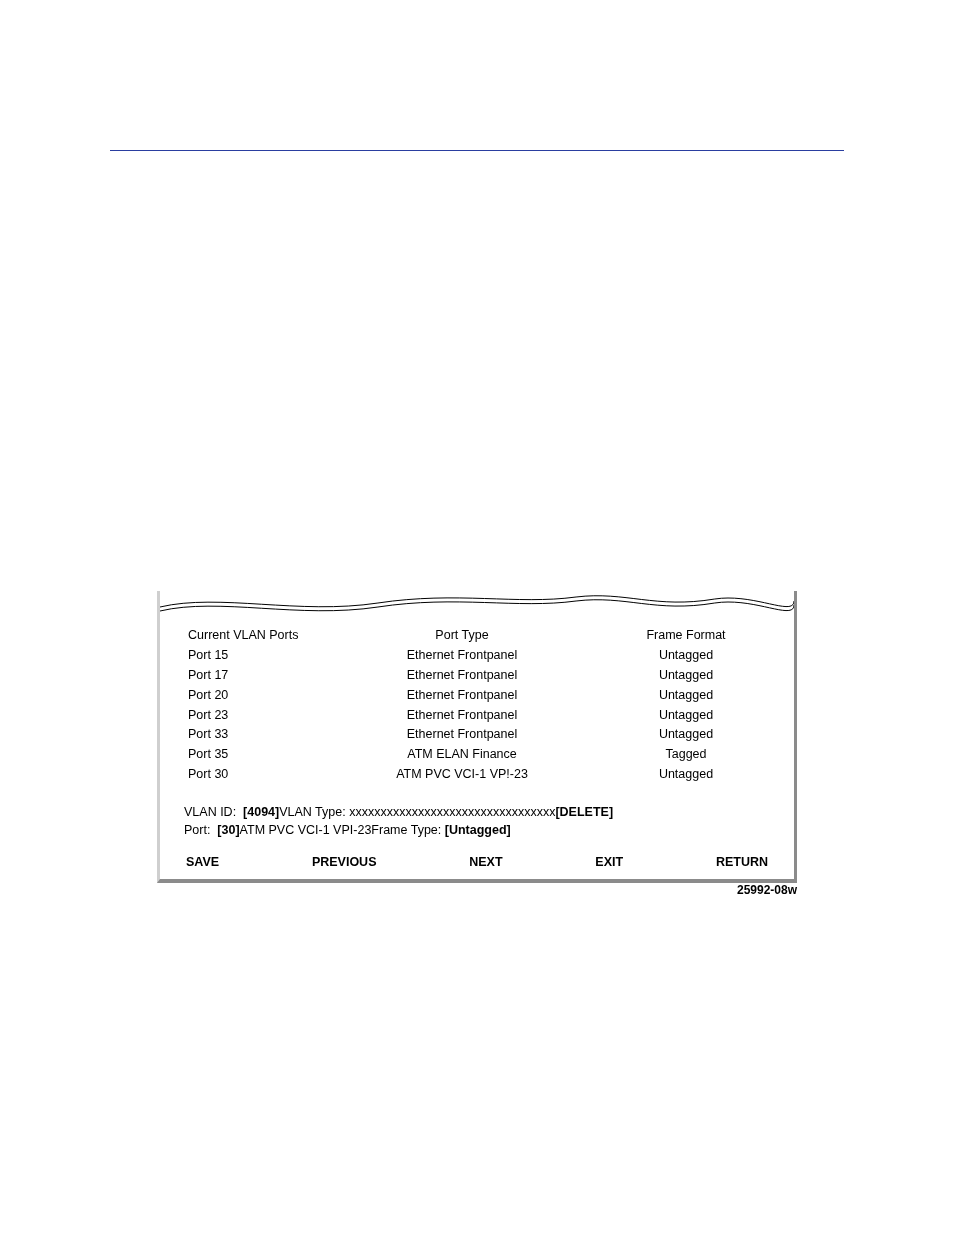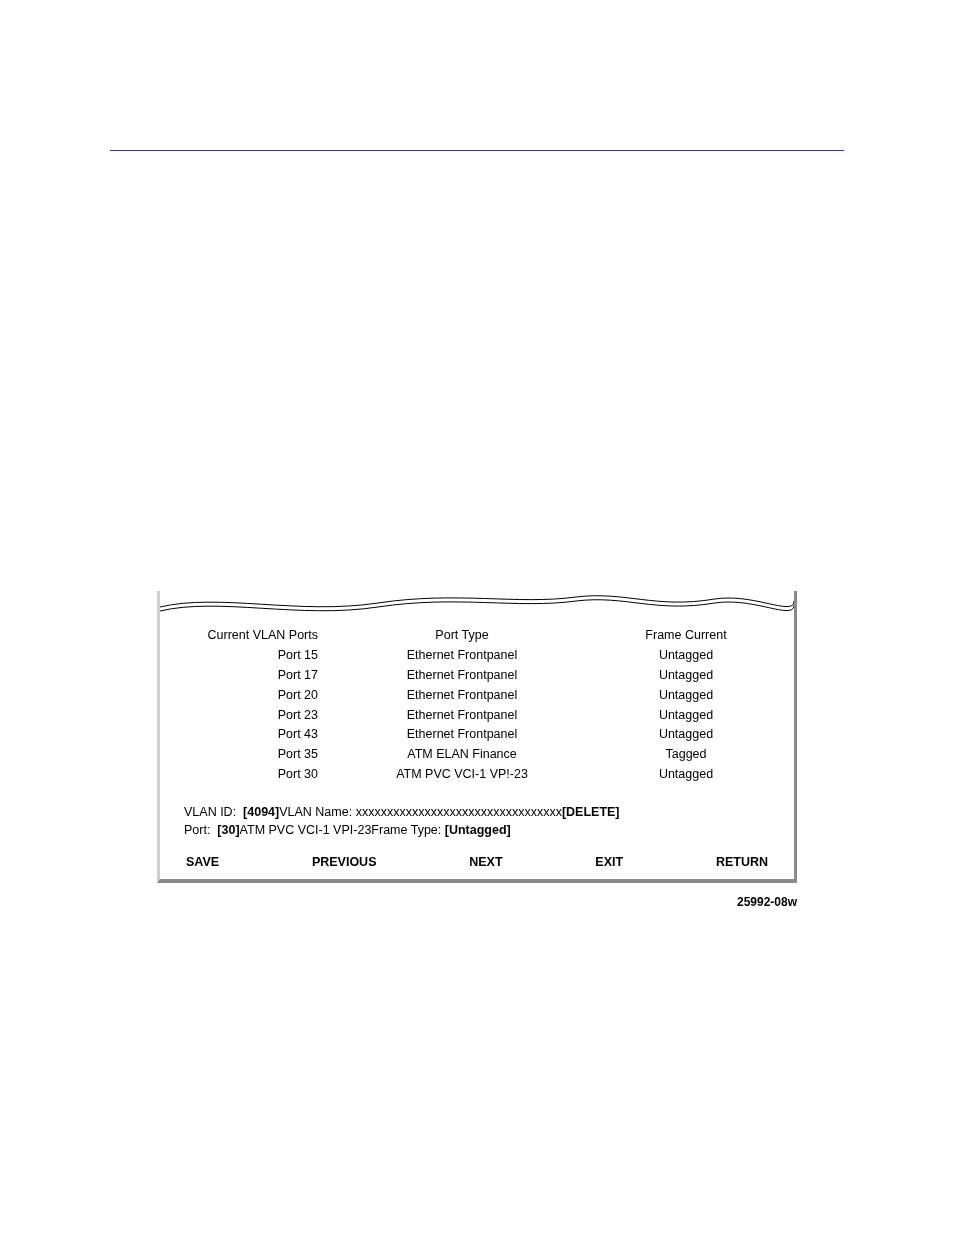--- a/index.html
+++ b/index.html
@@ -48,21 +48,21 @@
   .tbl {
     width: 100%;
     border-collapse: collapse;
   }
   .tbl td {
     padding: 1.5px 4px;
     font-size: 12.5px;
     line-height: 1.35;
     white-space: nowrap;
   }
-  .col-port   { width: 130px; text-align: right; }
+  .col-port   { width: 130px; text-align: left; }
   .col-type   { text-align: center; margin-top: 12px; }
   .col-frame  { width: 160px; text-align: center; }
   .hdr td { padding-top: 2px; }
   .form-row {
     display: flex;
     align-items: baseline;
     font-size: 12.5px;
     margin-top: 20px;
   }
   .form-row .grp { white-space: nowrap; }
@@ -71,21 +71,21 @@
     display: flex;
     justify-content: space-between;
     font-size: 12.5px;
     font-weight: bold;
     margin-top: 18px;
     padding: 0 2px;
   }
   .fig-id {
     text-align: right;
     font-size: 12px;
-    margin-top: 12px;
+    margin-top: 0;
     padding-right: 0;
     width: 640px;
     margin-left: auto;
     margin-right: auto;
     font-family: Arial, Helvetica, sans-serif;
     color: #000;
     font-weight: 600;
   }
 </style>
 </head>
@@ -102,21 +102,21 @@
         <path d="M0,28 C60,14 140,36 220,24 C300,12 360,26 420,18 C470,12 500,30 560,20 C600,14 640,38 640,22" fill="none" stroke="#000" stroke-width="1" transform="translate(0,-8)"></path>
       </svg>
 
       <div class="panel-inner">
 
         <table class="tbl">
           <tbody>
               <tr class="hdr">
             <td class="col-port">Current VLAN Ports</td>
             <td class="col-type">Port Type</td>
-            <td class="col-frame">Frame Current</td>
+            <td class="col-frame">Frame Format</td>
           </tr>
           <tr>
             <td class="col-port">Port 15</td>
             <td class="col-type">Ethernet Frontpanel</td>
             <td class="col-frame">Untagged</td>
           </tr>
           <tr>
             <td class="col-port">Port 17</td>
             <td class="col-type">Ethernet Frontpanel</td>
             <td class="col-frame">Untagged</td>
@@ -125,21 +125,21 @@
             <td class="col-port">Port 20</td>
             <td class="col-type">Ethernet Frontpanel</td>
             <td class="col-frame">Untagged</td>
           </tr>
           <tr>
             <td class="col-port">Port 23</td>
             <td class="col-type">Ethernet Frontpanel</td>
             <td class="col-frame">Untagged</td>
           </tr>
           <tr>
-            <td class="col-port">Port 43</td>
+            <td class="col-port">Port 33</td>
             <td class="col-type">Ethernet Frontpanel</td>
             <td class="col-frame">Untagged</td>
           </tr>
           <tr>
             <td class="col-port">Port 35</td>
             <td class="col-type">ATM  ELAN Finance</td>
             <td class="col-frame">Tagged</td>
           </tr>
           <tr>
             <td class="col-port">Port 30</td>
@@ -148,21 +148,21 @@
           </tr>
         </tbody>
           </table>
 
         <div class="form-row">
           <span class="grp">
             <span>VLAN ID:</span>&nbsp;
             <span class="bold">[4094]</span>
           </span>
           <span class="grp">
-            <span>VLAN Name:</span>
+            <span>VLAN Type:</span>
             <span>xxxxxxxxxxxxxxxxxxxxxxxxxxxxxxxxx</span>
           </span>
           <span class="grp bold">[DELETE]</span>
         </div>
 
         <div class="form-row" style="margin-top:4px">
           <span class="grp">
             <span>Port:</span>&nbsp;
             <span class="bold">[30]</span>
           </span>

